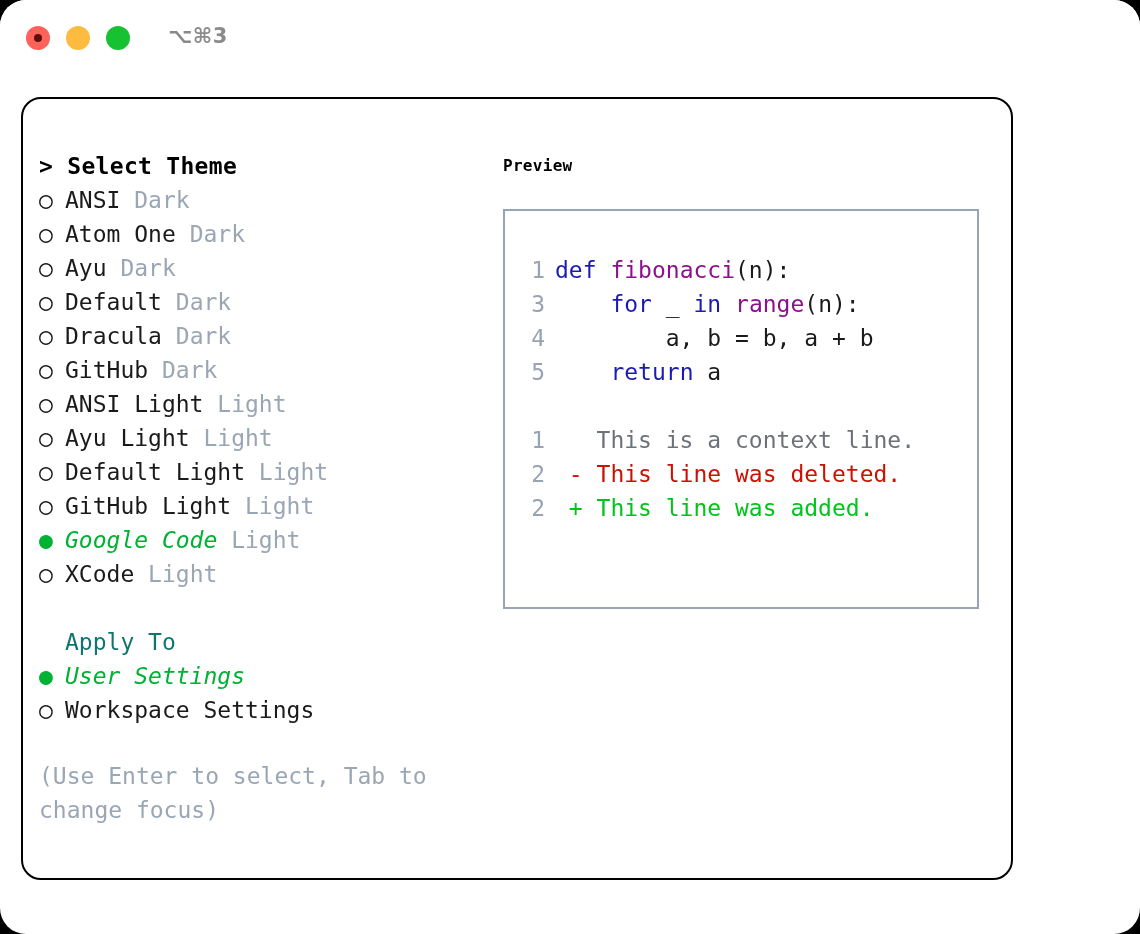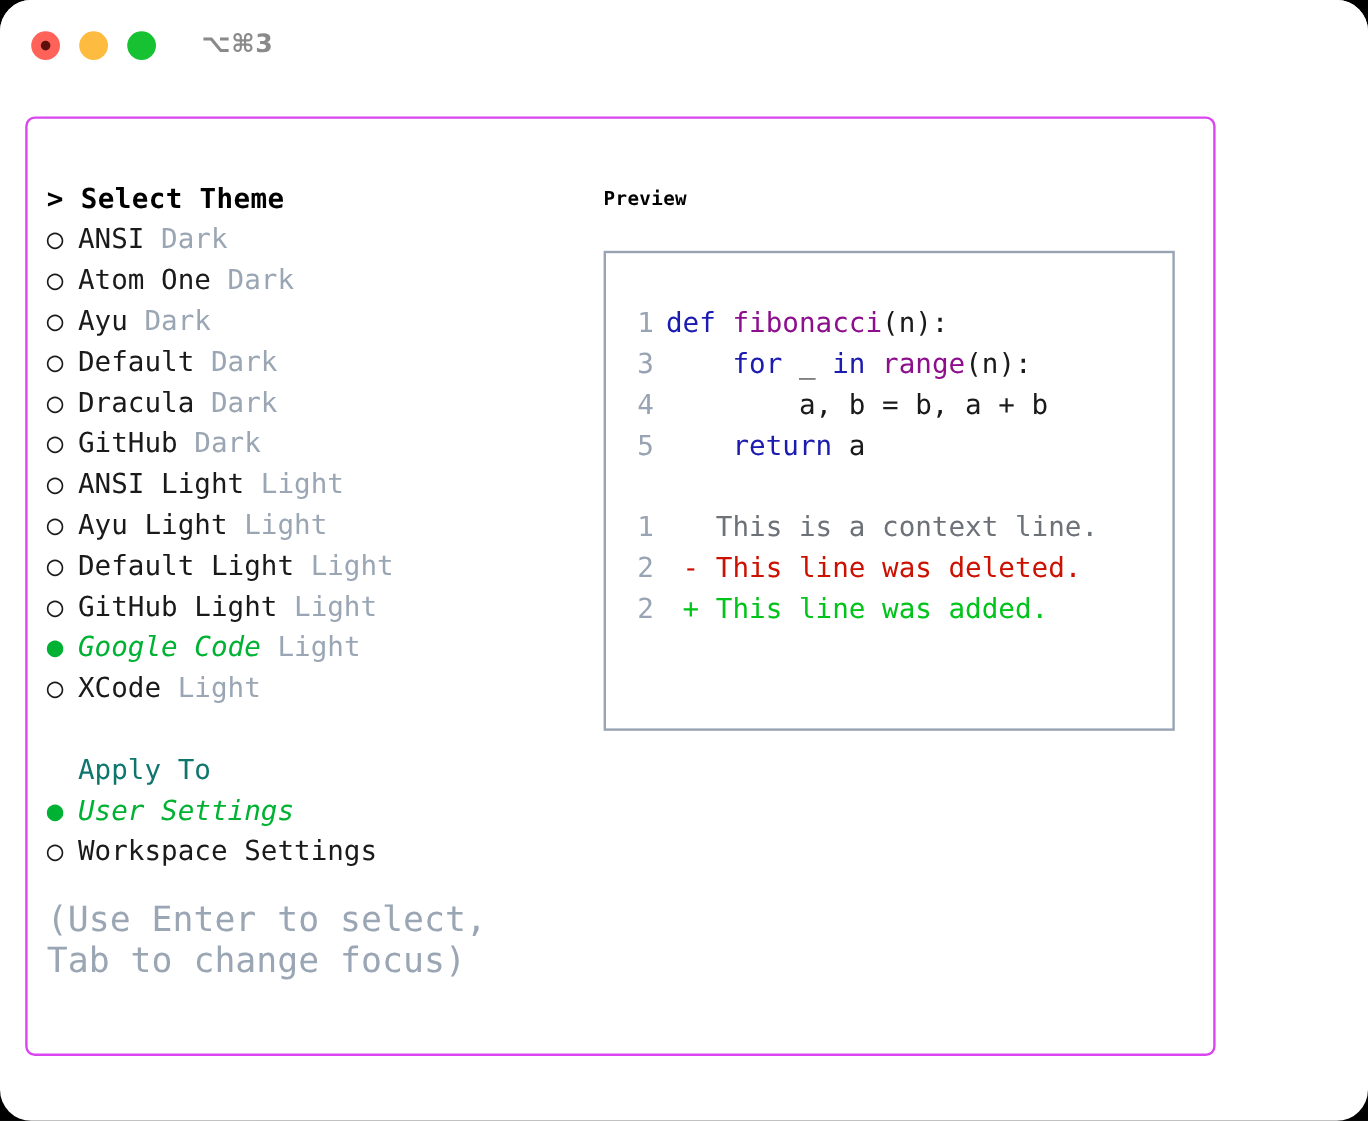--- a/index.html
+++ b/index.html
@@ -63,22 +63,22 @@
     white-space: pre;
   }
 
   
   #panel {
     position: absolute;
     left: 21px;
     top: 97px;
     width: 992px;
     height: 783px;
-    border: 2px solid #d946ef;
-    border-radius: 8px;
+    border: 2px solid #000000;
+    border-radius: 20px;
     background: #ffffff;
     box-sizing: border-box;
   }
 
   
   #left-col {
     position: absolute;
     left: 16px;
     top: 50px;
     width: 430px;
@@ -112,22 +112,22 @@
   .group-title {
     font-size: 23px;
     height: 34px;
     line-height: 34px;
     color: #0f766e;
     padding-left: 26px;
     white-space: pre;
   }
   .spacer-row { height: 34px; }
   #hint {
-    margin-top: 22px;
-    font-size: 29px;
+    margin-top: 32px;
+    font-size: 23px;
     line-height: 34px;
     color: #9aa6b4;
     width: 400px;
   }
 
   
   #right-col {
     position: absolute;
     left: 480px;
     top: 50px;

